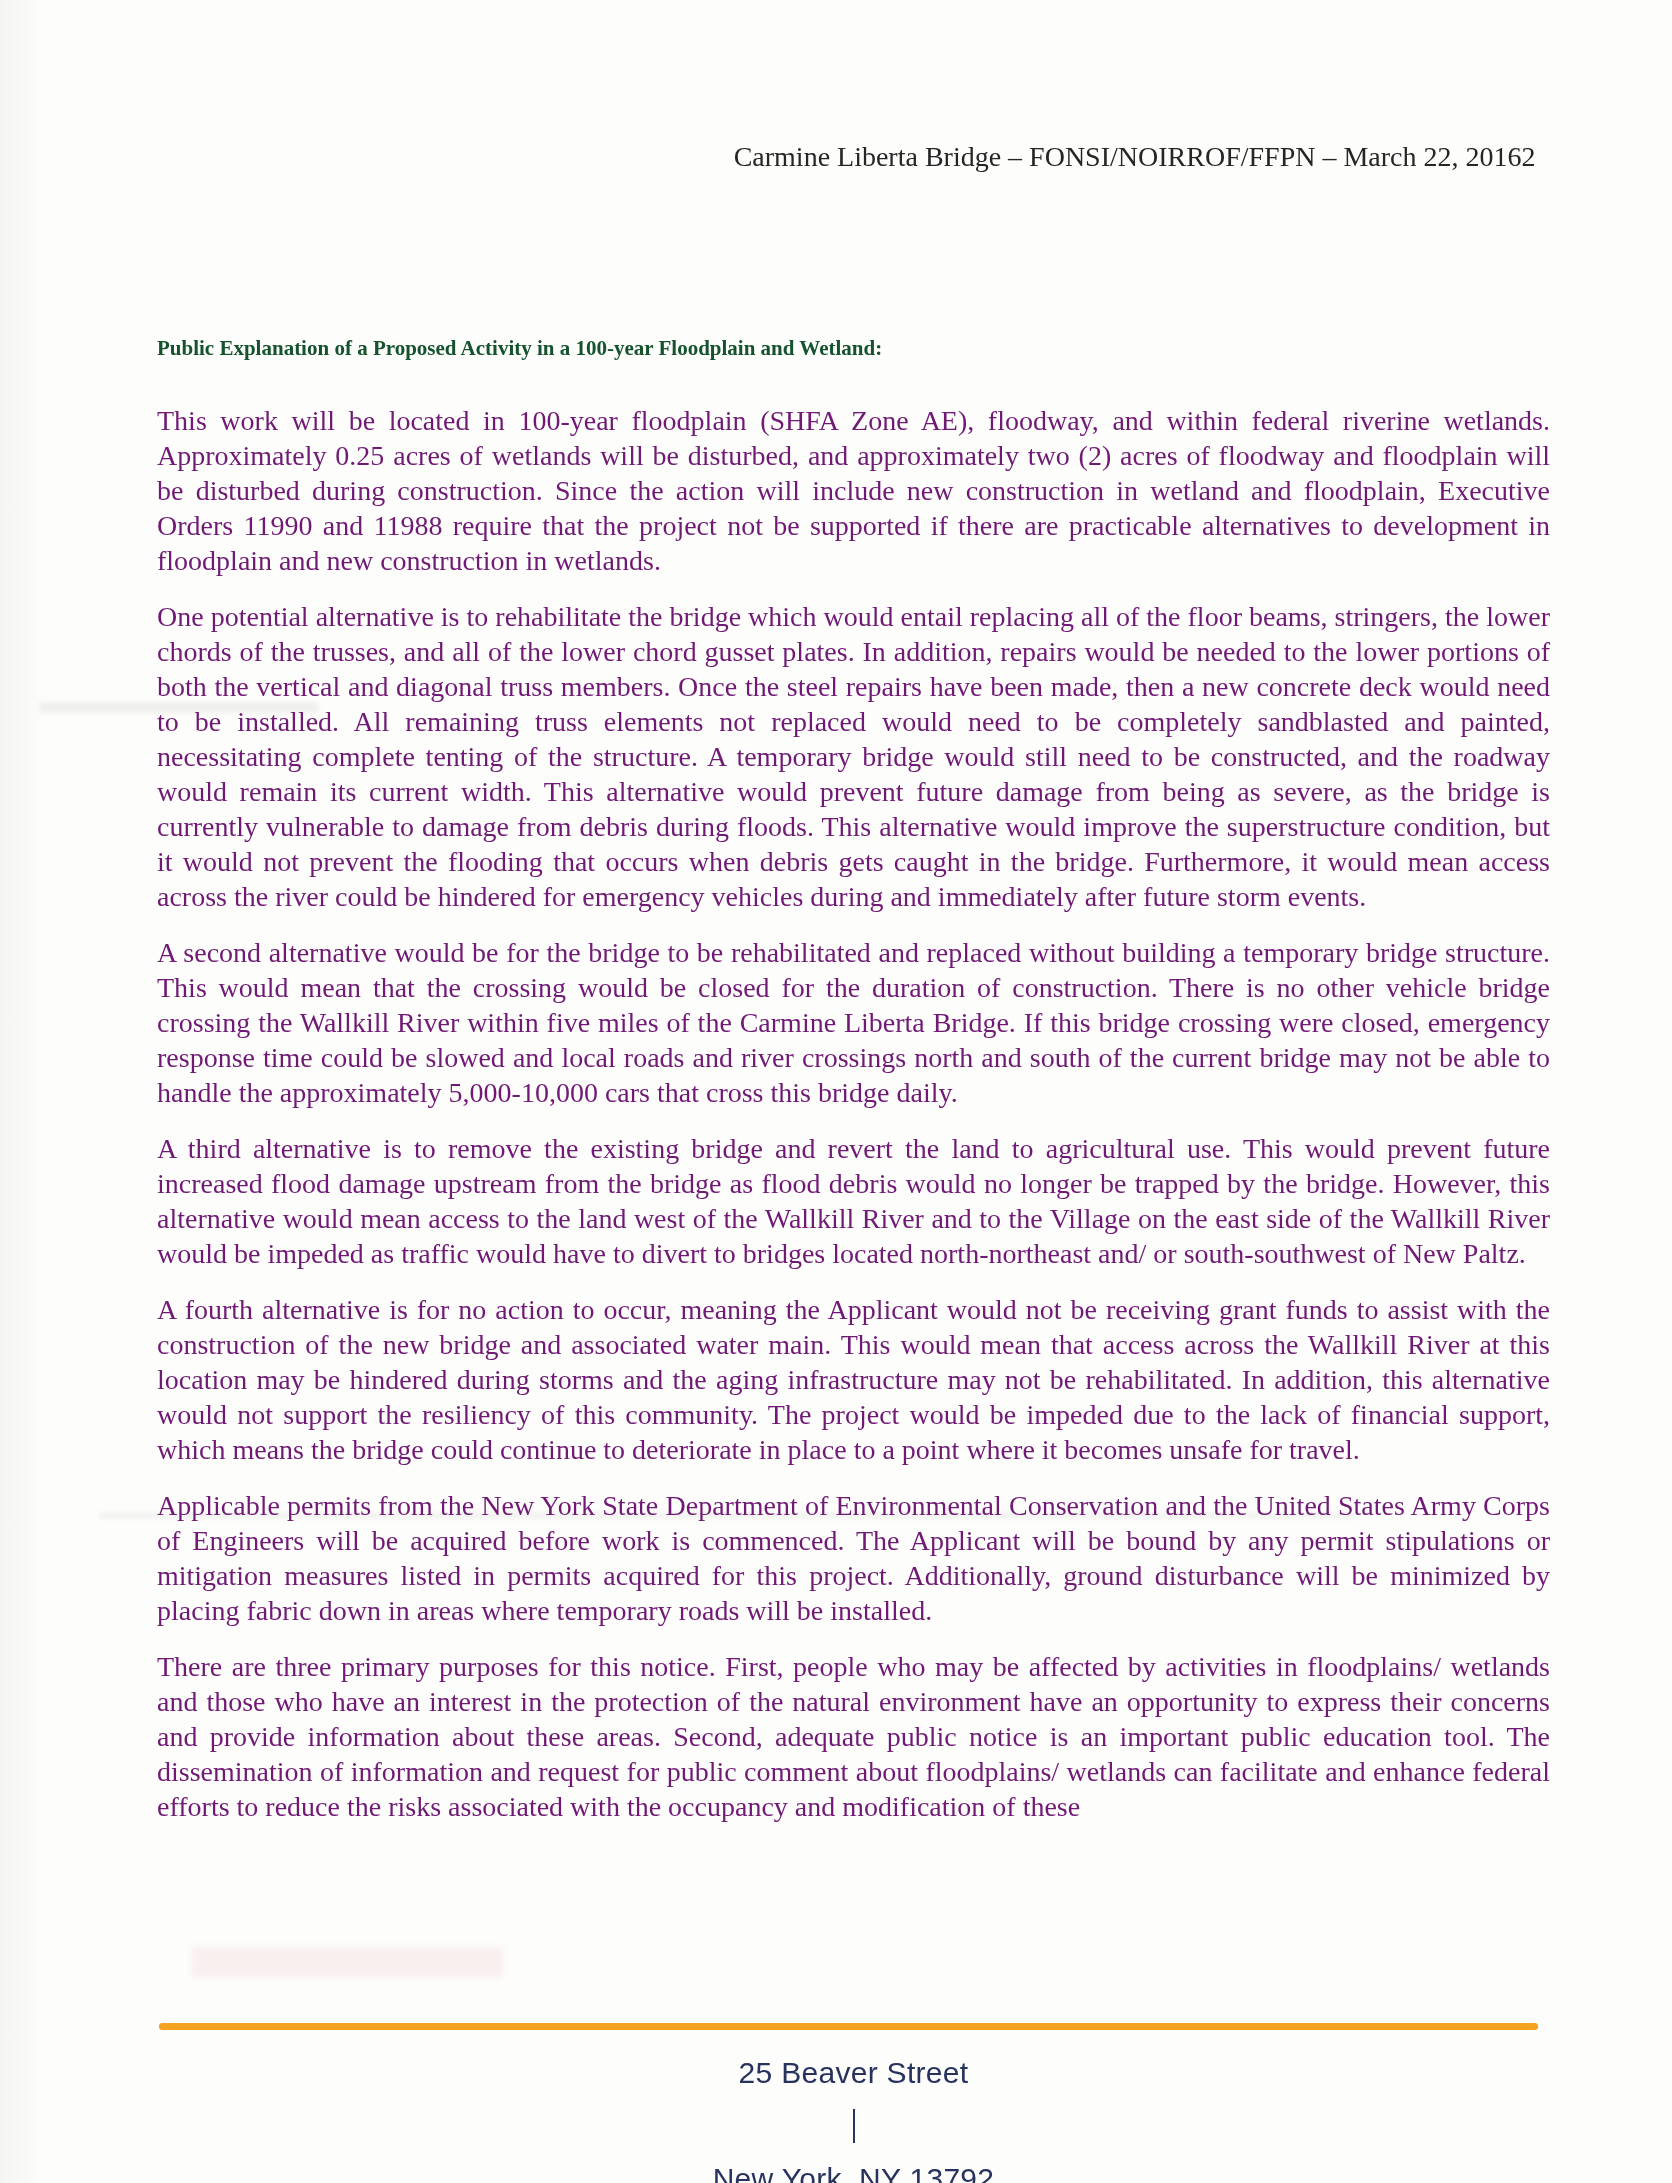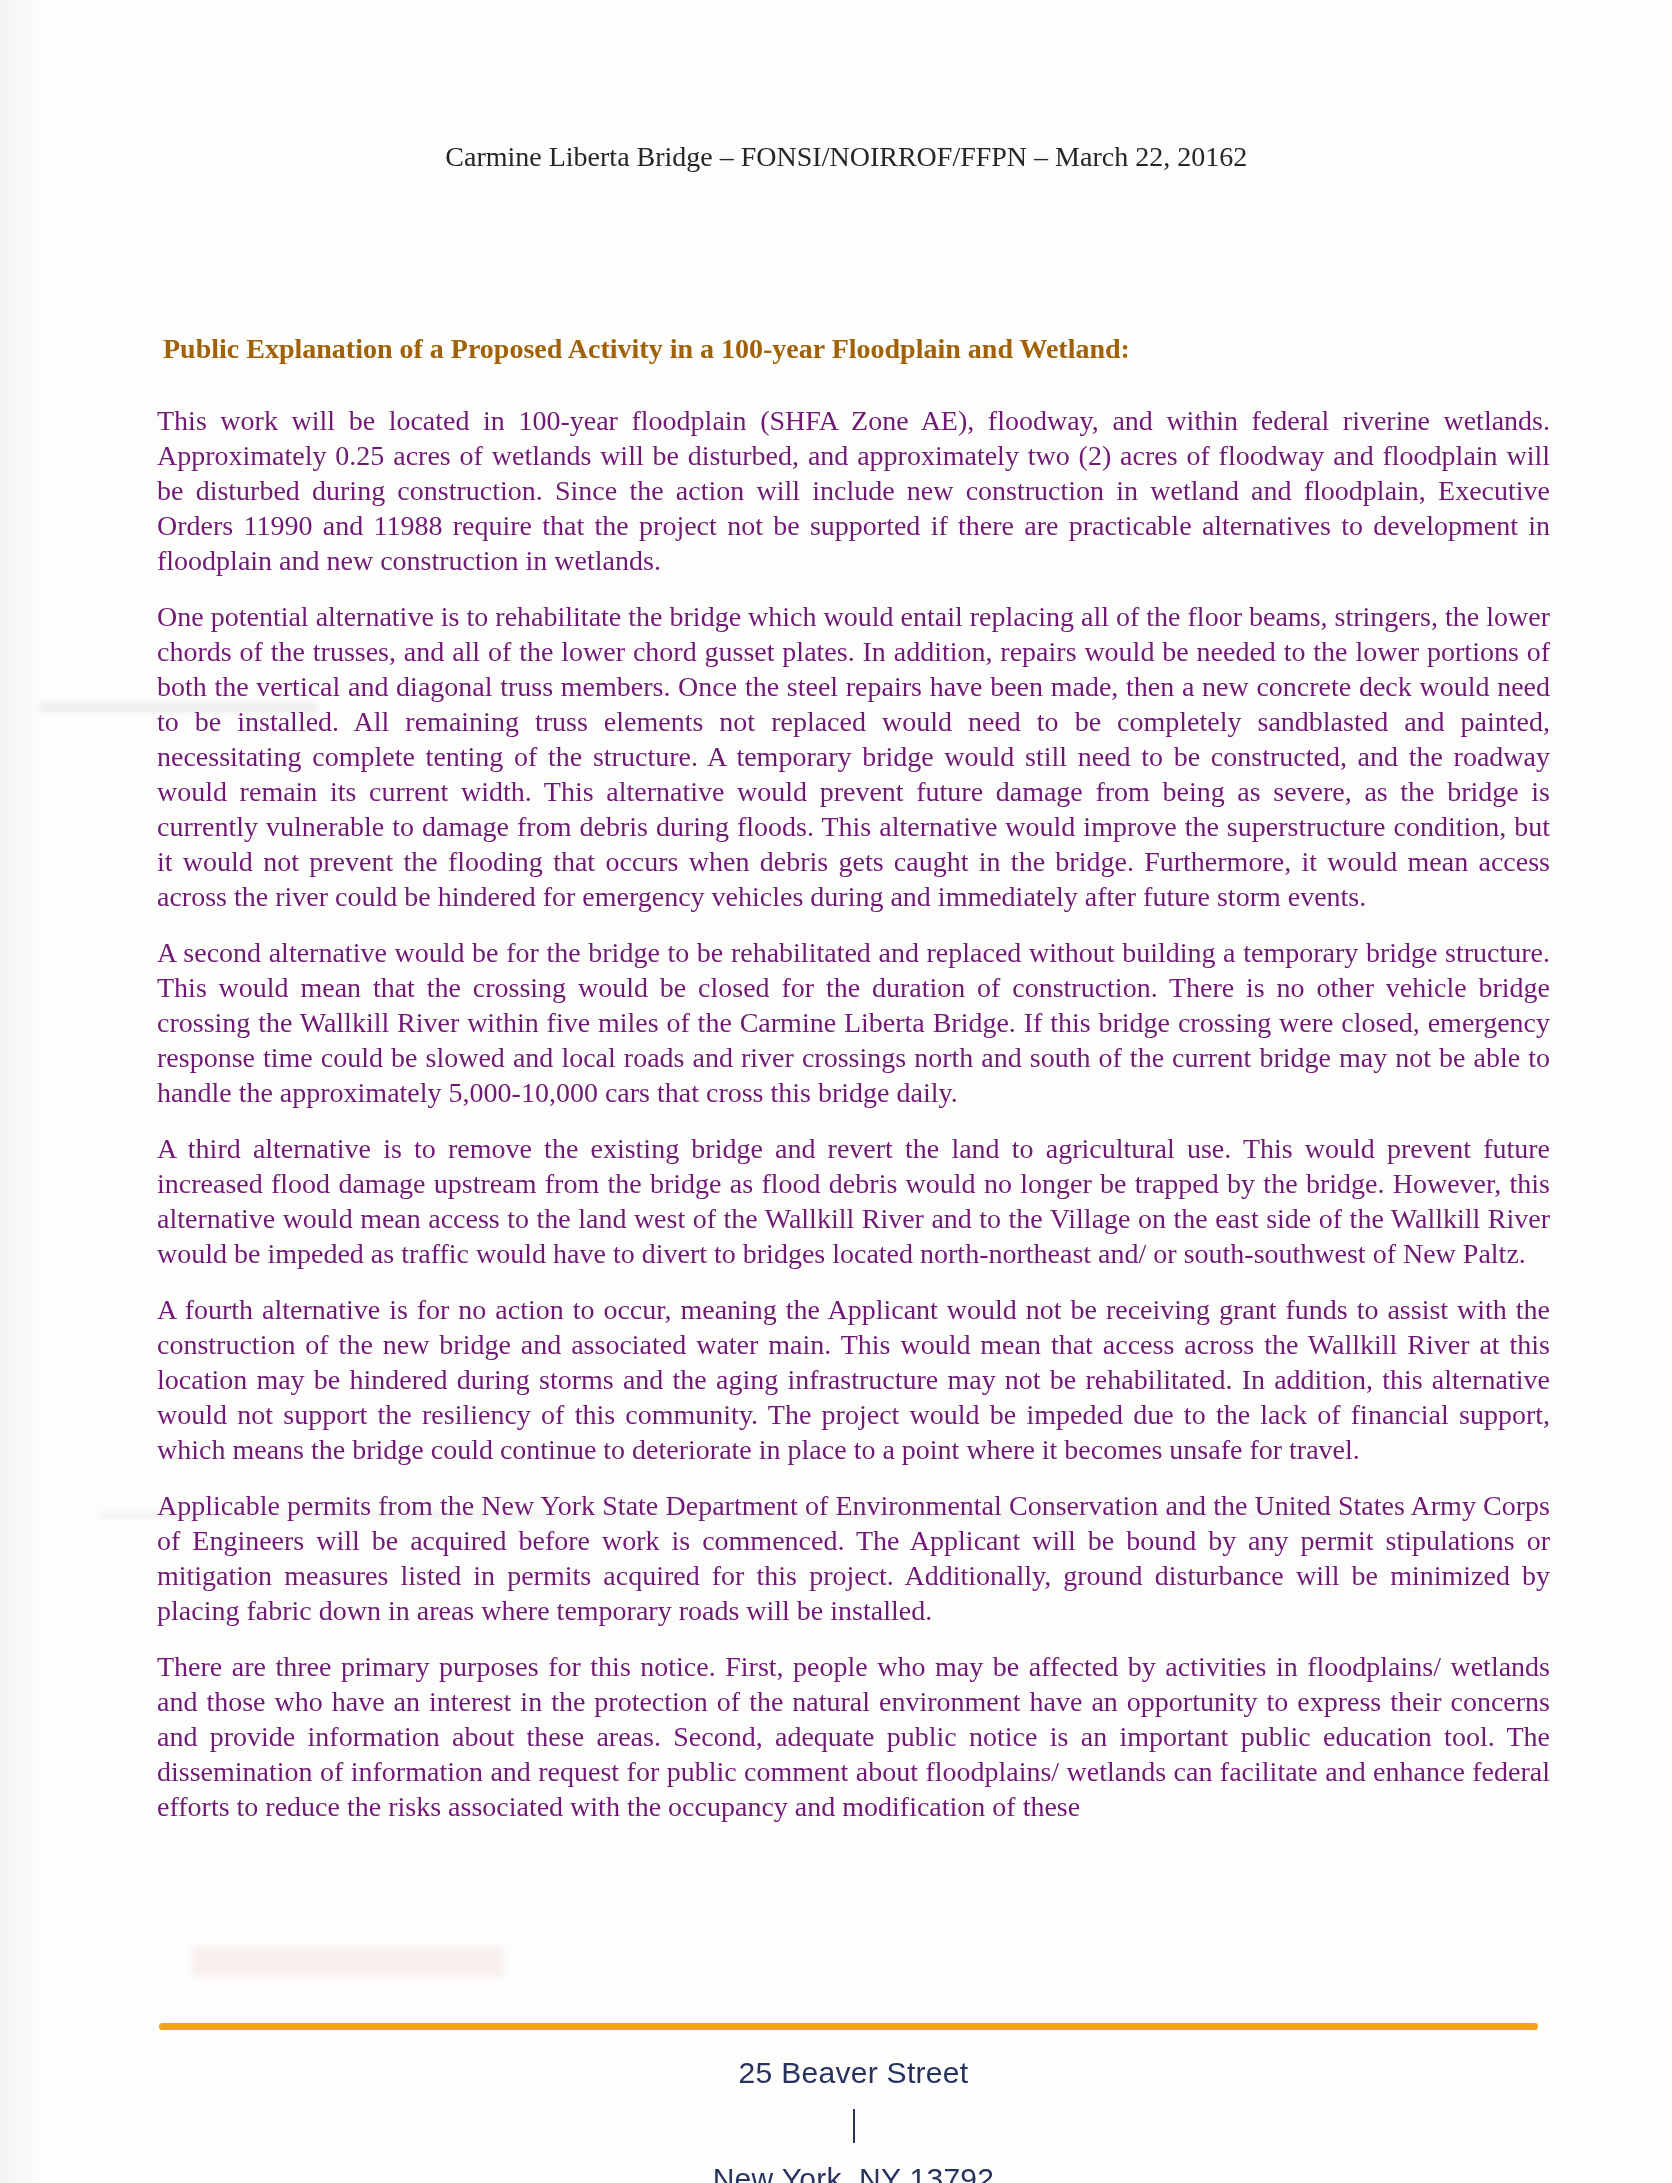--- a/index.html
+++ b/index.html
@@ -52,36 +52,36 @@
   }
 
   .content {
     position: absolute;
     left: 157px;
     right: 123px;
     top: 0;
   }
   .doc-header {
     display: flex;
-    justify-content: center;
+    justify-content: flex-end;
     align-items: baseline;
     margin-top: 140px;
     font-size: 28px;
     line-height: 34px;
     color: #262626;
   }
   .doc-header .page-num {
     padding-right: 14.5px;
   }
   .doc-heading {
-    margin: 157px 0 0 6px;
-    font-size: 28px;
+    margin: 157px 0 0 0;
+    font-size: 21px;
     line-height: 35px;
     font-weight: bold;
-    color: #a16207;
+    color: #14532d;
   }
   .body-text {
     margin-top: 37px;
   }
   .body-text p {
     margin: 0 0 21px 0;
     font-size: 28px;
     line-height: 35px;
     text-align: justify;
     text-justify: inter-word;

